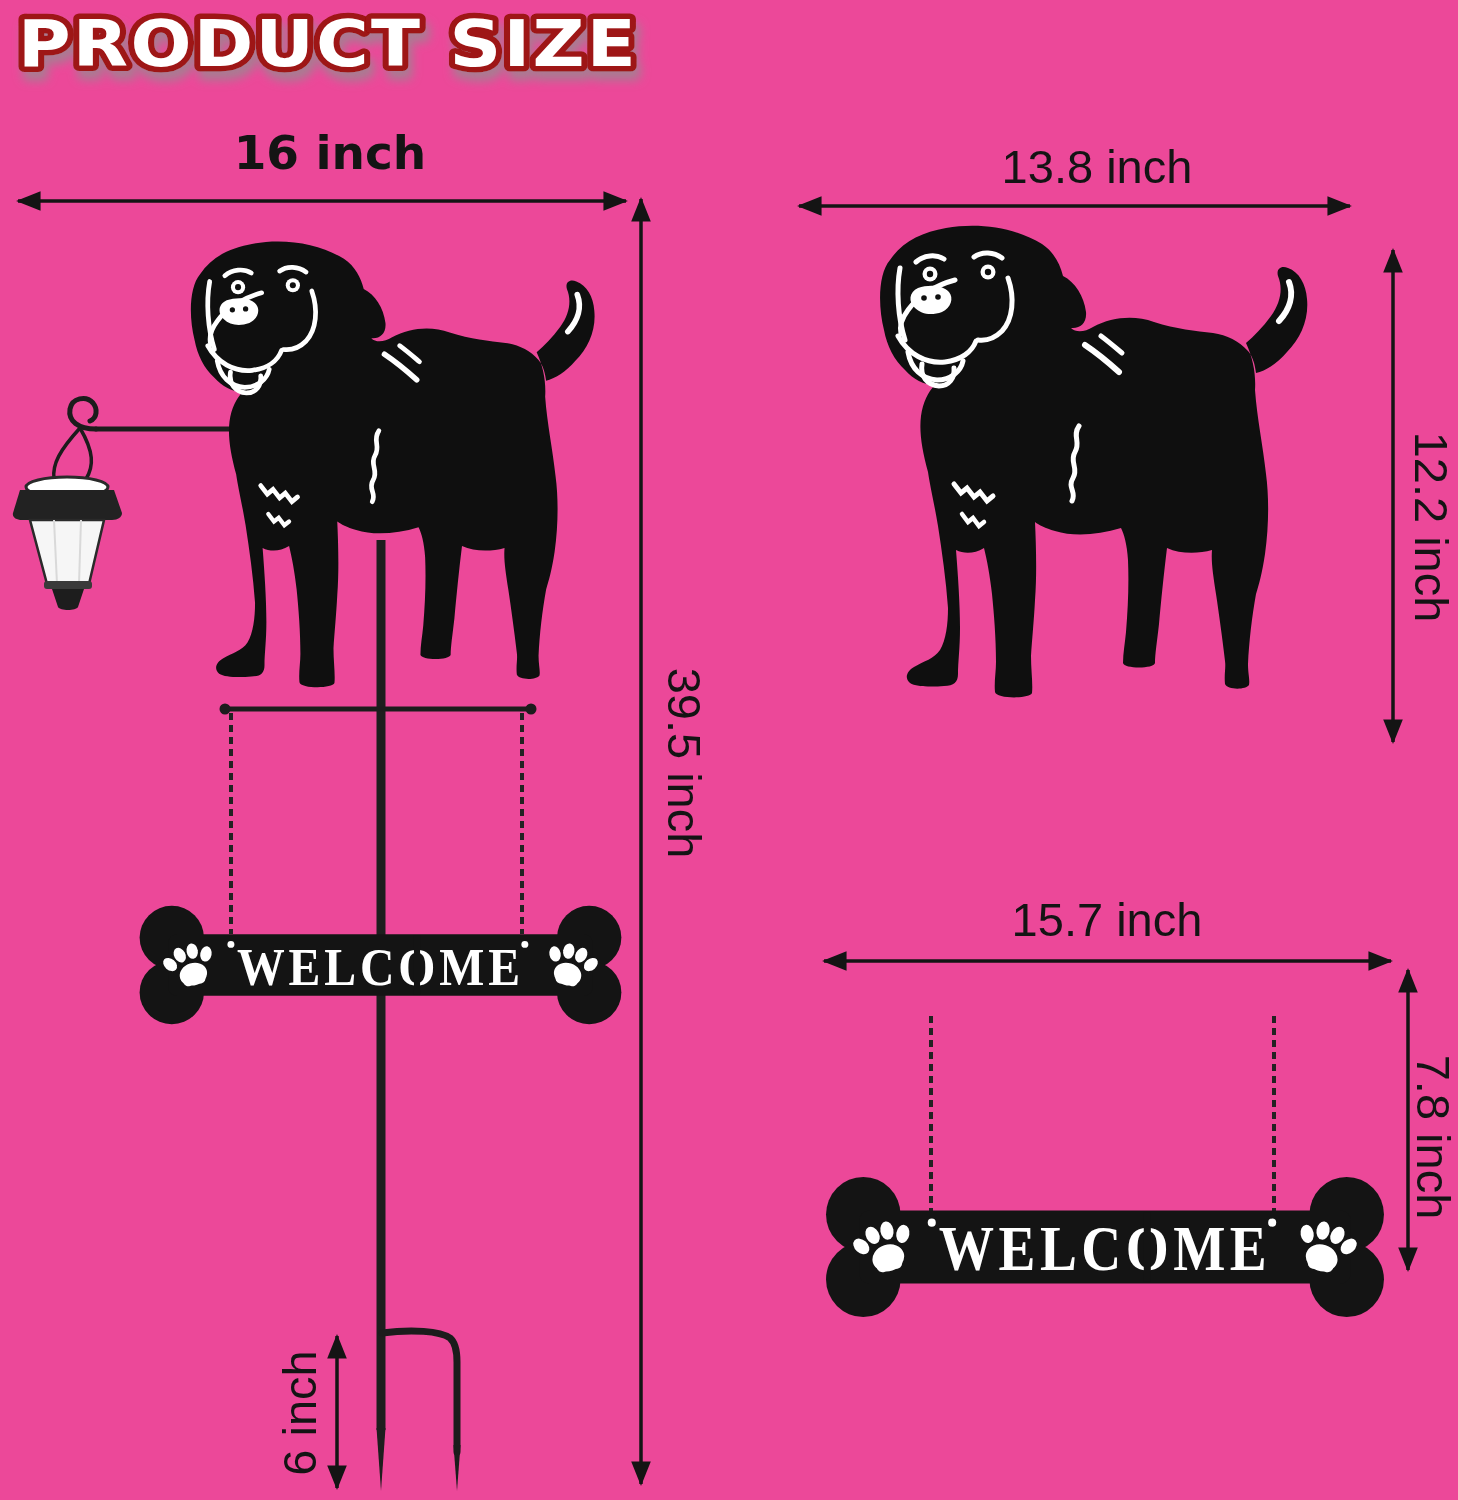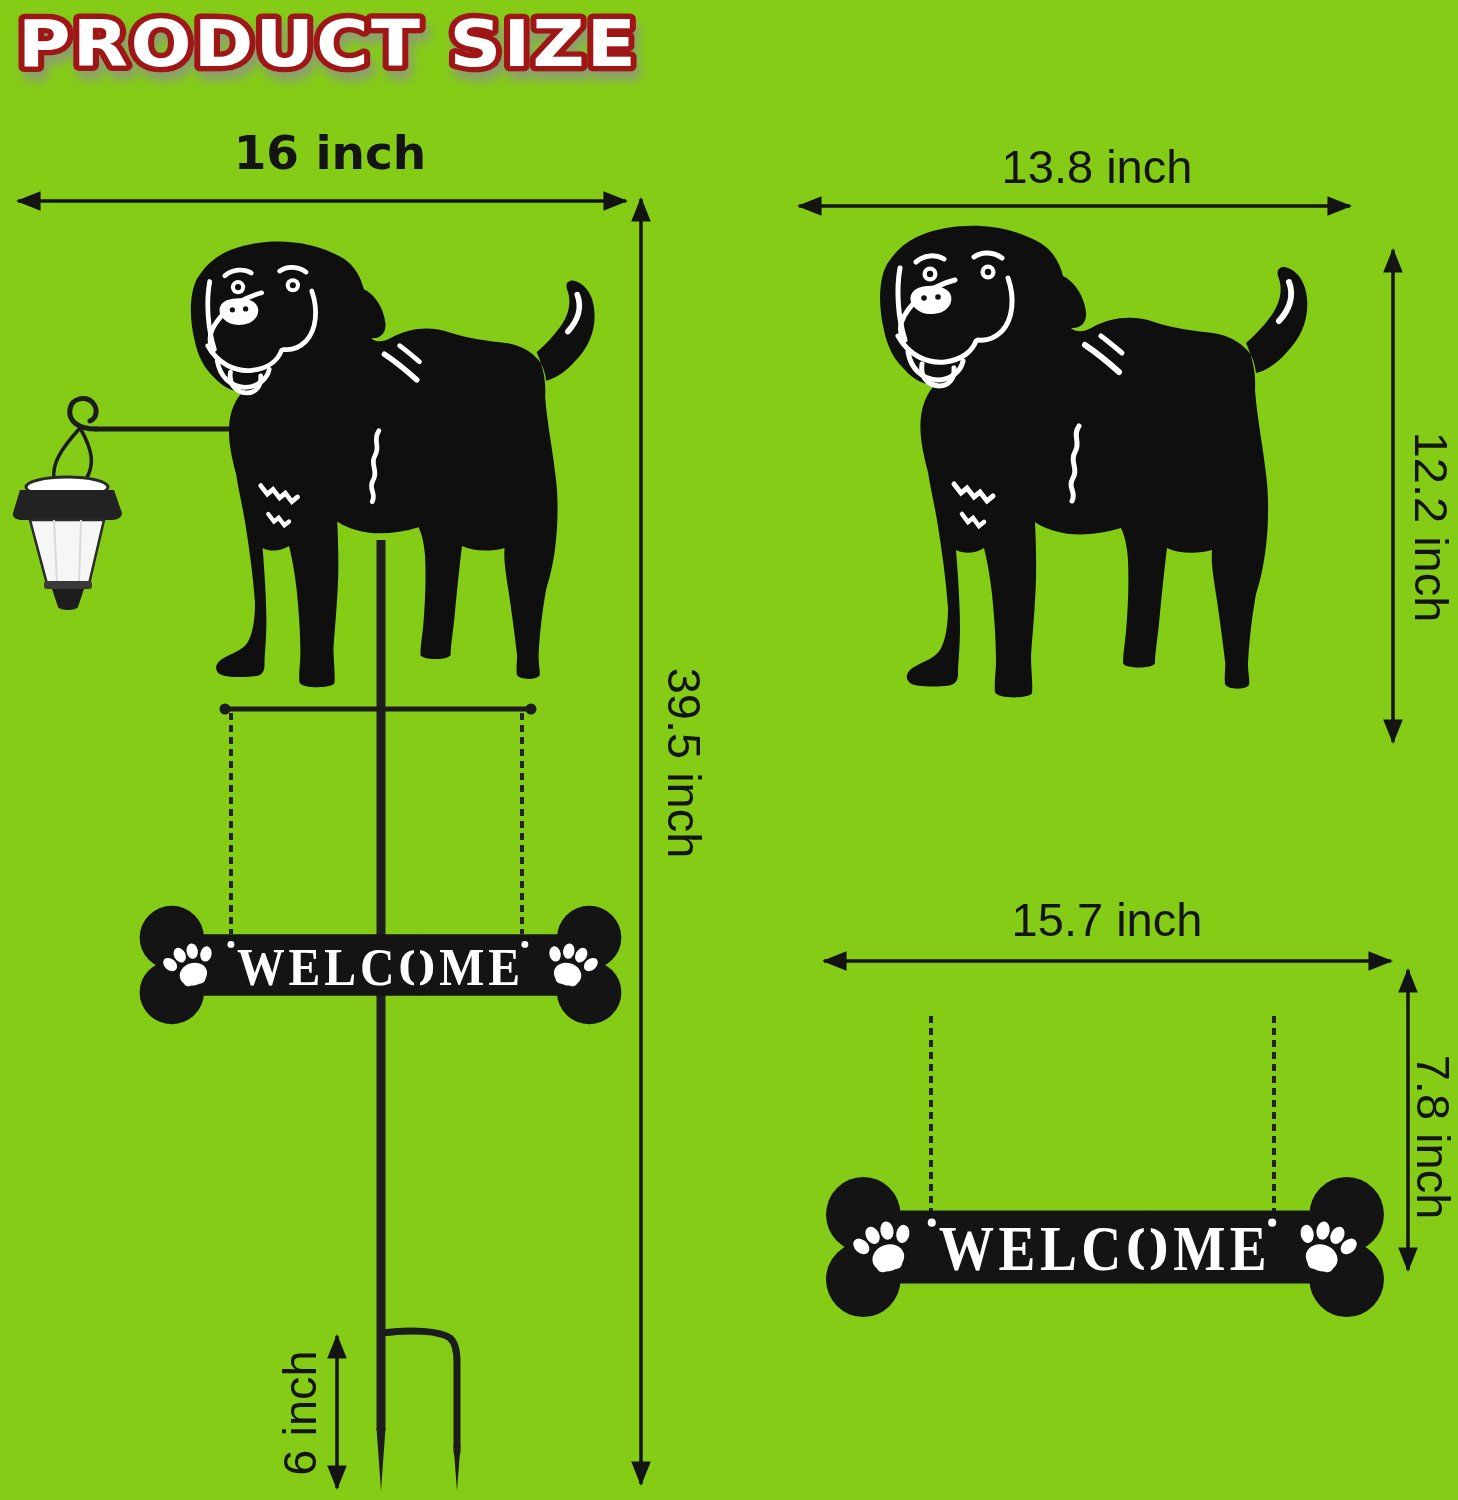--- a/index.html
+++ b/index.html
@@ -1,16 +1,16 @@
 <!DOCTYPE html>
 <html><head>
 <meta charset="utf-8">
 <style>
   html,body{margin:0;padding:0;background:#ffffff;}
-  #canvas{position:relative;width:1458px;height:1500px;background:#84cc16;overflow:hidden;
+  #canvas{position:relative;width:1458px;height:1500px;background:#ec4899;overflow:hidden;
           font-family:"Liberation Sans", sans-serif;}
   svg text{font-family:"Liberation Sans", sans-serif;}
   .dim-label{font-size:47px;fill:#141414;}
   .dim-label.bold{font-weight:bold;font-family:"DejaVu Sans",sans-serif;}
   .title-text{font-family:"DejaVu Sans",sans-serif;font-weight:bold;font-size:64px;
               paint-order:stroke;stroke-linejoin:round;letter-spacing:2px;}
   .welcome-text{font-family:"Liberation Serif", serif;font-weight:bold;font-size:62px;
                 letter-spacing:5px;fill:#ffffff;}
 </style>
 </head>

